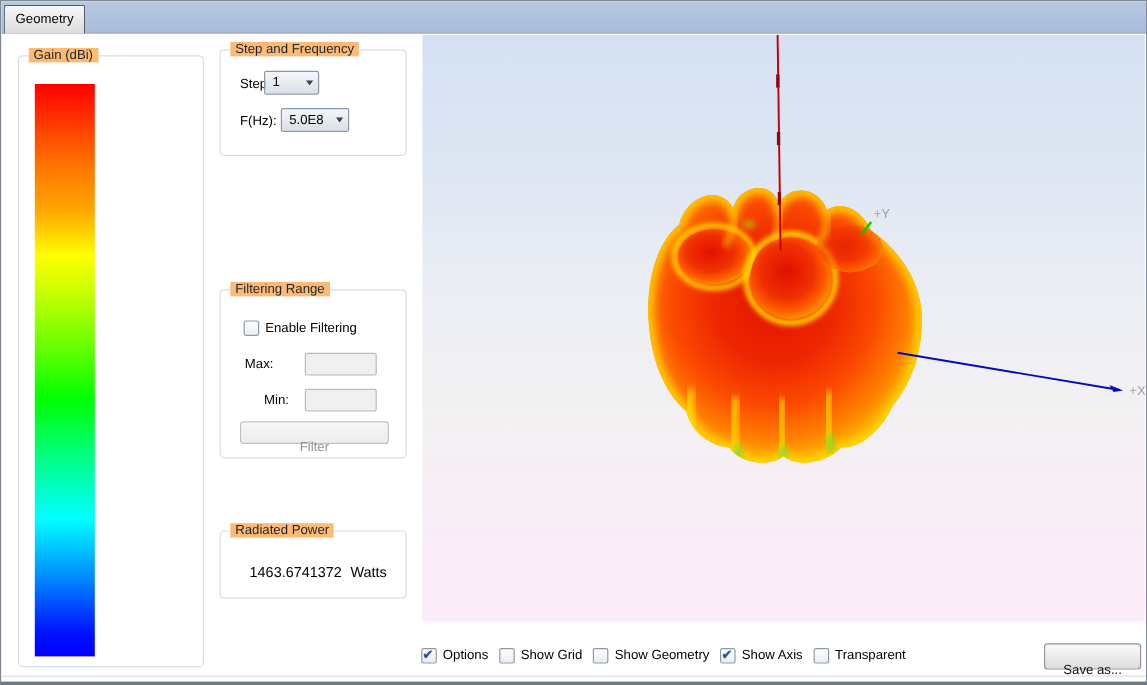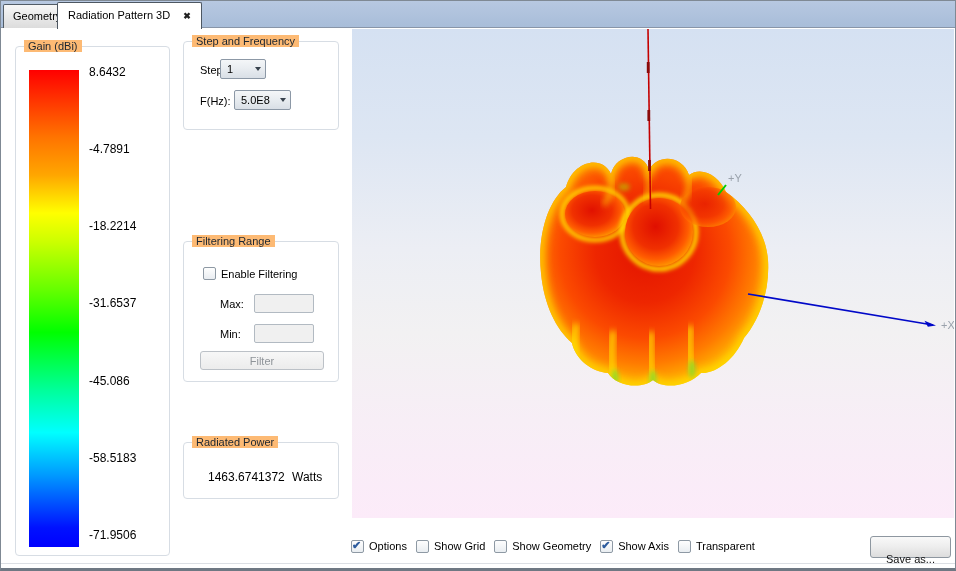--- a/index.html
+++ b/index.html
@@ -33,21 +33,21 @@
     padding:0 4px 0 6px;justify-content:space-between;}
   .combo-arrow{width:0;height:0;border-left:3.5px solid transparent;
     border-right:3.5px solid transparent;border-top:4px solid #38424d;margin-left:6px;}
   .checkbox{display:inline-flex;align-items:center;gap:5px;white-space:nowrap;}
   .cbbox{width:13px;height:13px;border:1px solid #8e99a4;border-radius:2px;flex:none;
     background:linear-gradient(#fefefe,#e9edf1);position:relative;}
   .cbmark{position:absolute;left:0px;top:-2px;font-size:11px;font-weight:bold;color:#2d5c9e;display:none;}
   .checked .cbmark{display:block;}
   .tfield{position:absolute;height:19px;background:#f0f0f0;border:1px solid #b2bac2;border-radius:2px;}
   .btn-disabled{position:absolute;border:1px solid #bcc1c7;border-radius:3px;color:#8f9499;
-    background:linear-gradient(#f7f7f7,#ececec);text-align:center;padding-top:3px;}
+    background:linear-gradient(#f7f7f7,#ececec);text-align:center;padding-top:15px;}
   .btn{position:absolute;border:1px solid #8e97a0;border-radius:3px;color:#111;
     background:linear-gradient(#f9f9f9,#eeeeee 45%,#dddddd);text-align:center;padding-top:16px;}
   
   .slider-track{position:absolute;left:30px;top:30px;width:92px;height:2px;
     background:#9aa0a6;border-bottom:1px solid #e8e8e8;}
   .slider-thumb{position:absolute;left:65px;top:21px;width:9px;height:18px;border:1px solid #7a848e;
     border-radius:2px;background:linear-gradient(90deg,#f4f4f4,#d4d4d4);}
   
   .view3d{position:absolute;left:351px;top:28px;width:602px;height:489px;
     background:linear-gradient(180deg,#d5e1f2 0%,#dde6f3 22%,#eceef4 45%,#f2f1f2 62%,
@@ -59,37 +59,25 @@
 </style>
 </head>
 <body>
 
 <div class="window">
 
   <div class="tabbar">
     <div class="tab tab-inactive">
       <span>Geometry</span>
     </div>
-    <div class="tab tab-active">
-      <span>Radiation Pattern 3D</span><span class="tab-close">✖</span>
-    </div>
   </div>
 
   <div class="groupbox" style="left:14px;top:45px;width:155px;height:510px;">
     <span class="gb-title">Gain (dBi)</span>
     <div class="colorbar"></div>
-    <div class="gain-labels">
-      <span>8.6432</span>
-      <span>-4.7891</span>
-      <span>-18.2214</span>
-      <span>-31.6537</span>
-      <span>-45.086</span>
-      <span>-58.5183</span>
-      <span>-71.9506</span>
-    </div>
   </div>
 
   <div class="groupbox" style="left:182px;top:40px;width:156px;height:89px;">
     <span class="gb-title">Step and Frequency</span>
     <span class="lbl" style="left:16px;top:22px;">Step:</span>
     <div class="combo" style="left:36px;top:17px;width:46px;">
       <span>1</span>
       <span class="combo-arrow"></span>
     </div>
     <span class="lbl" style="left:16px;top:53px;">F(Hz):</span>
@@ -99,21 +87,21 @@
     </div>
   </div>
 
 
   <div class="groupbox" style="left:182px;top:240px;width:156px;height:141px;">
     <span class="gb-title">Filtering Range</span>
     <label class="checkbox" style="position:absolute;left:19px;top:25px;">
       <span class="cbbox"></span>
       <span>Enable Filtering</span>
     </label>
-    <span class="lbl" style="left:36px;top:56px;">Max:</span>
+    <span class="lbl" style="left:20px;top:56px;">Max:</span>
     <div class="tfield" style="left:70px;top:52px;width:60px;">
       <span></span>
     </div>
     <span class="lbl" style="left:36px;top:86px;">Min:</span>
     <div class="tfield" style="left:70px;top:82px;width:60px;">
       <span></span>
     </div>
     <div class="btn-disabled" style="left:16px;top:109px;width:124px;height:19px;">
       <span>Filter</span>
     </div>

